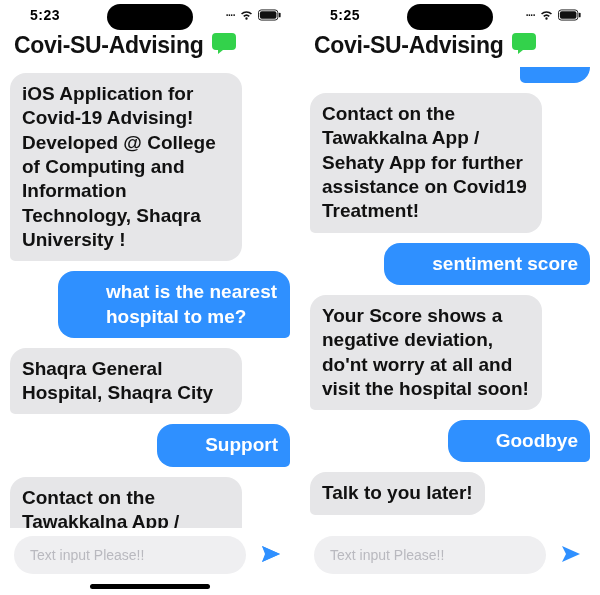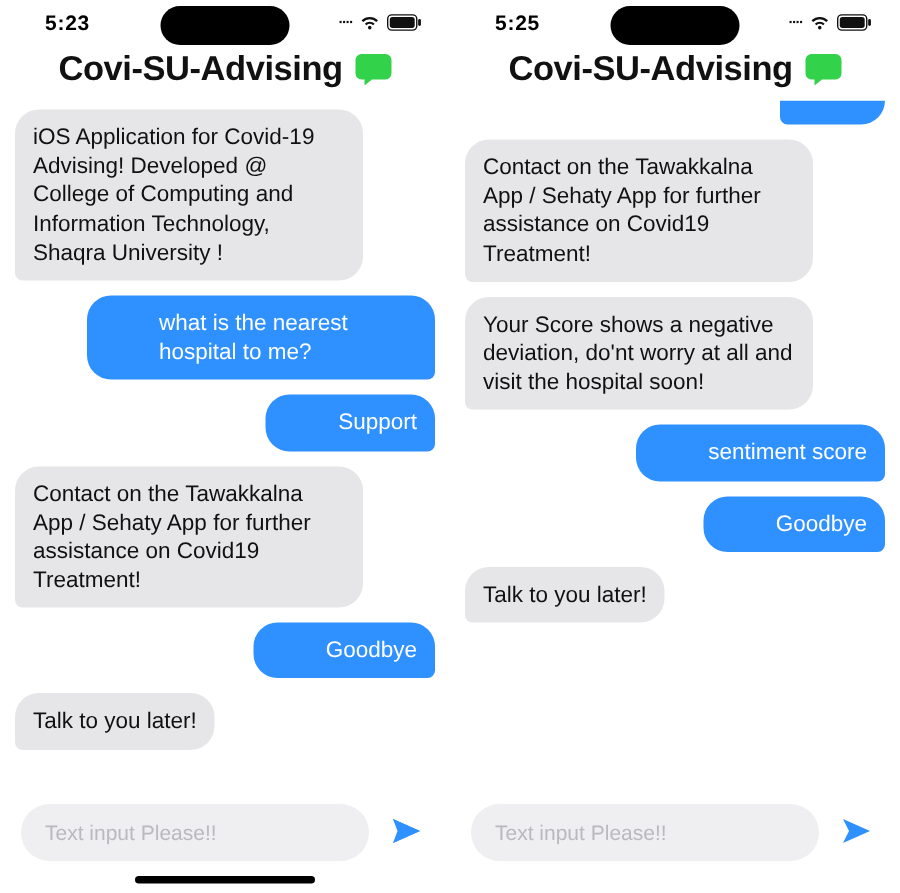--- a/index.html
+++ b/index.html
@@ -6,25 +6,25 @@
   html, body { width: 600px; height: 595px; font-family: -apple-system, "Helvetica Neue", Arial, sans-serif; background: #fff; }
   .canvas { display: flex; width: 600px; height: 595px; }
   .phone { width: 300px; height: 595px; position: relative; background: #fff; display: flex; flex-direction: column; }
   .status-bar { height: 30px; display: flex; align-items: center; justify-content: space-between; padding: 0 18px 0 30px; font-size: 14px; font-weight: 600; }
   .status-left { letter-spacing: 0.5px; text-align: right; }
   .notch { position: absolute; top: 4px; left: 50%; transform: translateX(-50%); width: 86px; height: 26px; background: #000; border-radius: 16px; }
   .status-right { display: flex; align-items: center; gap: 4px; }
   .signal-dots { font-size: 10px; letter-spacing: -1px; color: #111; }
   .wifi-icon svg { width: 15px; height: 11px; display: block; }
   .battery-icon svg { width: 24px; height: 12px; display: block; }
-  .header { display: flex; align-items: center; padding: 2px 14px 8px 14px; gap: 8px; margin-left: 25px; }
+  .header { display: flex; align-items: flex-start; padding: 2px 14px 8px 14px; gap: 8px; }
   .title { font-size: 23px; font-weight: 800; color: #111; letter-spacing: -0.3px; }
   .chat-icon { width: 26px; height: 22px; }
   .chat-area { flex: 1; overflow: hidden; padding: 6px 10px 0 10px; display: flex; flex-direction: column; gap: 10px; }
-  .bubble { max-width: 232px; padding: 9px 12px; border-radius: 16px; font-size: 15px; line-height: 1.28; word-wrap: break-word; }
+  .bubble { max-width: 232px; padding: 9px 12px; border-radius: 16px; font-size: 19px; line-height: 1.28; word-wrap: break-word; font-weight: bold; }
   .bot { background: #e6e6e8; color: #111; align-self: flex-start; border-bottom-left-radius: 5px; }
   .user { background: #2f90ff; color: #fff; align-self: flex-end; border-bottom-right-radius: 5px; padding-left: 48px; }
   .user.partial-top { align-self: flex-end; border-radius: 0 0 16px 5px; padding-top: 4px; padding-bottom: 9px; margin-top: -6px; }
   .input-row { display: flex; align-items: center; gap: 10px; padding: 8px 14px 10px 14px; }
   .text-input { flex: 1; height: 38px; border-radius: 19px; background: #efeff1; border: none; padding: 0 16px; font-size: 14px; color: #9a9aa0; outline: none; }
   .text-input::placeholder { color: #b9b9bf; }
   .send-btn { width: 30px; height: 30px; display: flex; align-items: center; justify-content: center; background: none; border: none; cursor: pointer; }
   .send-btn svg { width: 24px; height: 24px; }
   .home-indicator { width: 120px; height: 5px; background: #000; border-radius: 3px; margin: 0 auto 6px auto; }
 </style>
@@ -59,20 +59,21 @@
       <span class="chat-icon">
         <svg viewBox="0 0 26 22">
             <path fill="#33d24b" d="M5 1h16a4 4 0 014 4v9a4 4 0 01-4 4h-9l-5 4v-4H5a4 4 0 01-4-4V5a4 4 0 014-4z"></path>
           </svg>
       </span>
     </div>
 
     <div class="chat-area">
       <div class="bubble bot"><span>iOS Application for Covid-19 Advising! Developed @ College of Computing and Information Technology, Shaqra University !</span></div>
       <div class="bubble user"><span>what is the nearest hospital to me?</span></div>
+      <div class="bubble bot"><span>Shaqra General Hospital, Shaqra City</span></div>
       <div class="bubble user"><span>Support</span></div>
       <div class="bubble bot"><span>Contact on the Tawakkalna App / Sehaty App for further assistance on Covid19 Treatment!</span></div>
       <div class="bubble user"><span>Goodbye</span></div>
       <div class="bubble bot"><span>Talk to you later!</span></div>
     </div>
 
     <div class="input-row">
       <input class="text-input" placeholder="Text input Please!!" style="">
       <button class="send-btn">
         <span>
@@ -112,22 +113,22 @@
       <span class="chat-icon">
         <svg viewBox="0 0 26 22">
             <path fill="#33d24b" d="M5 1h16a4 4 0 014 4v9a4 4 0 01-4 4h-9l-5 4v-4H5a4 4 0 01-4-4V5a4 4 0 014-4z"></path>
           </svg>
       </span>
     </div>
 
     <div class="chat-area">
       <div class="bubble user partial-top" style="width:70px;height:16px;"></div>
       <div class="bubble bot"><span>Contact on the Tawakkalna App / Sehaty App for further assistance on Covid19 Treatment!</span></div>
+      <div class="bubble user"><span>sentiment score</span></div>
       <div class="bubble bot"><span>Your Score shows a negative deviation, do'nt worry at all and visit the hospital soon!</span></div>
-      <div class="bubble user"><span>sentiment score</span></div>
       <div class="bubble user"><span>Goodbye</span></div>
       <div class="bubble bot"><span>Talk to you later!</span></div>
     </div>
 
     <div class="input-row">
       <input class="text-input" placeholder="Text input Please!!" style="">
       <button class="send-btn">
         <span>
           <svg viewBox="0 0 24 24">
               <path fill="#2f90ff" d="M3 4l18 8-18 8 4-8-4-8z"></path>

